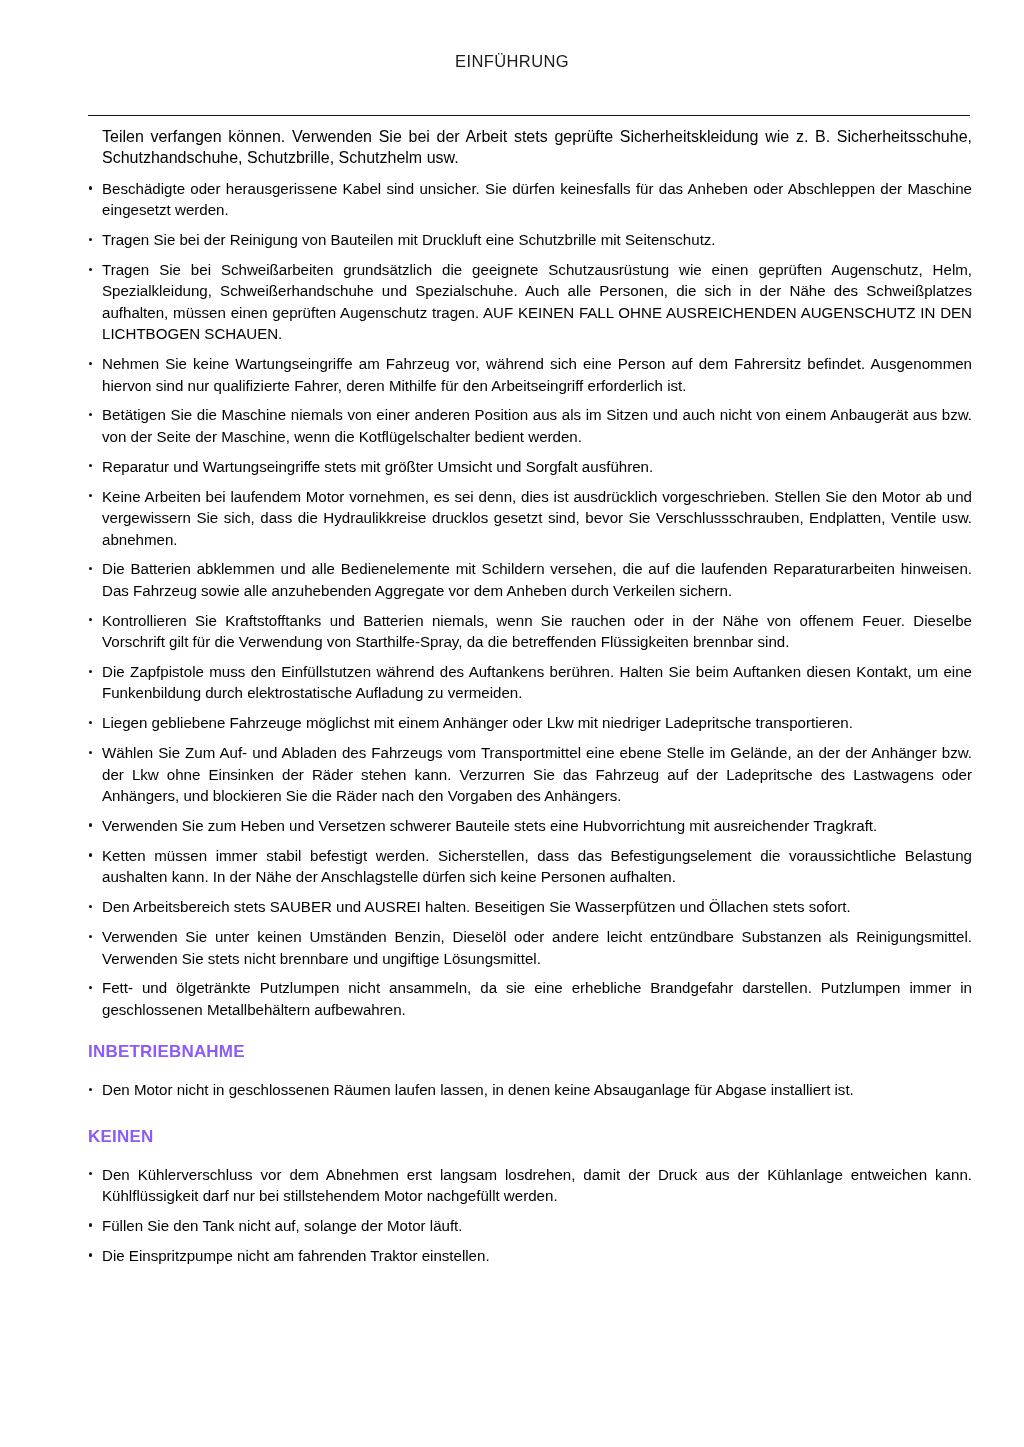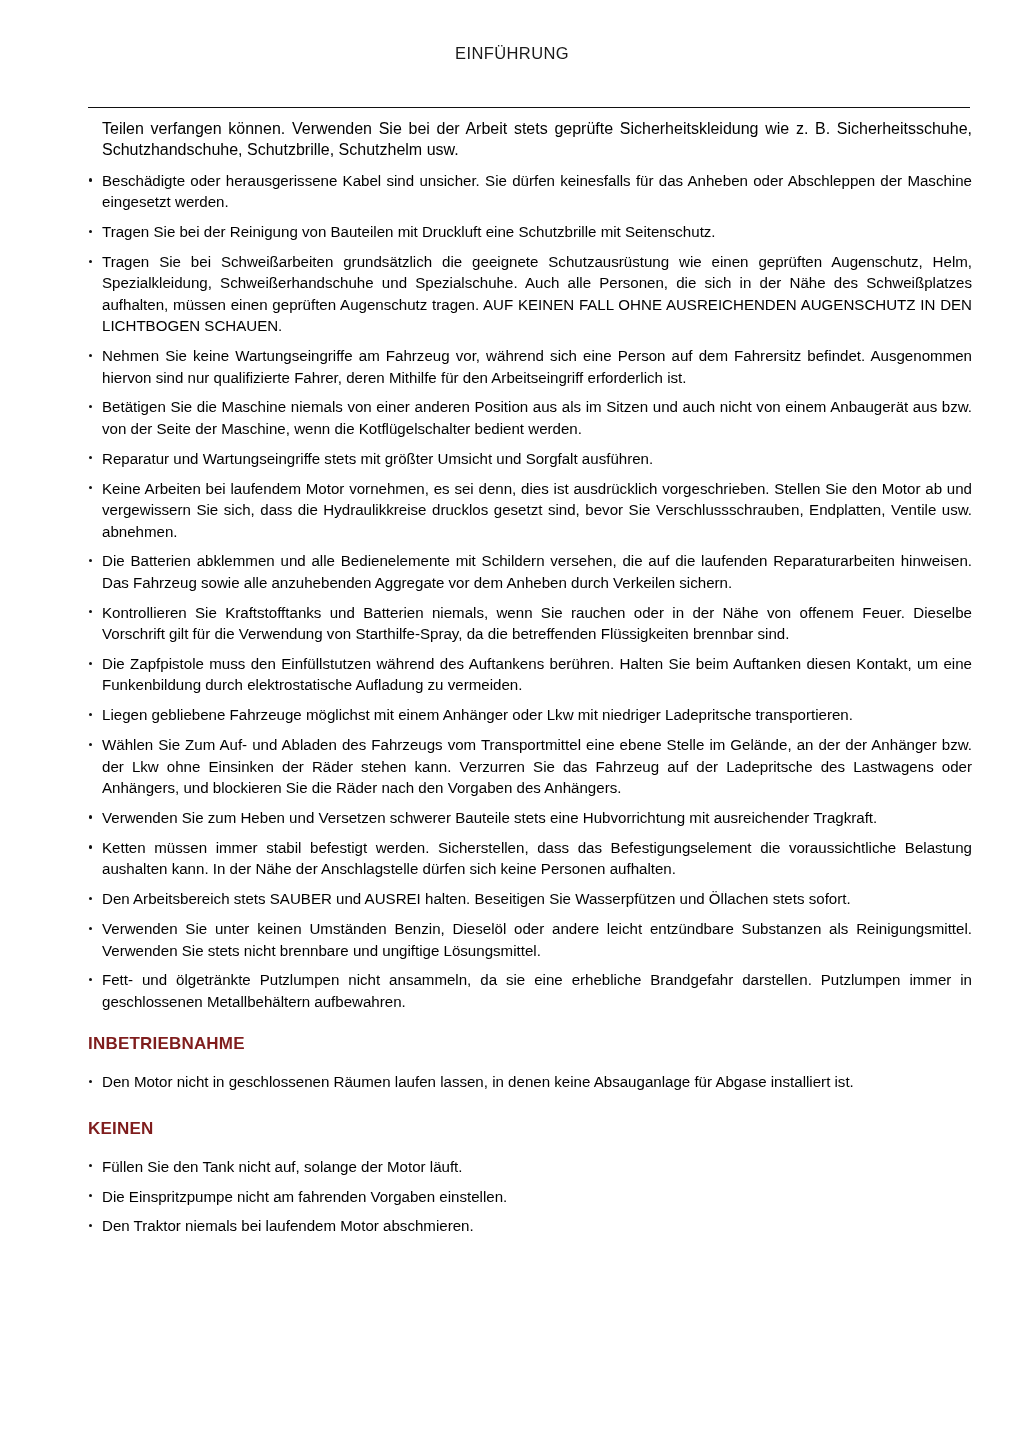--- a/index.html
+++ b/index.html
@@ -9,21 +9,21 @@
     background: #ffffff;
   }
   body {
     font-family: "Liberation Sans", sans-serif;
     color: #000000;
   }
   .page {
     position: relative;
     width: 1024px;
     height: 1258px;
-    margin: 0 auto;
+    margin: 8px auto;
     background: #ffffff;
     overflow: hidden;
     box-sizing: border-box;
     padding-left: 9px;
   }
 
   
   .running-header {
     position: absolute;
     top: 44px;
@@ -93,21 +93,21 @@
   p.lead > .text-body {
     display: block;
   }
 
   h2.section-heading {
     margin: 0;
     padding: 0;
     font-size: 17px;
     font-weight: bold;
     letter-spacing: 0.2px;
-    color: #7f1d1d;
+    color: #8b5cf6;
   }
 
   .block-gap-before-heading { height: 22px; }
   .block-gap-after-heading { height: 17px; }
   .block-gap-section { height: 26px; }
 
   
   .footer-rule {
     position: absolute;
     top: 1365px;
@@ -234,25 +234,29 @@
 
     <div class="block-gap-section"></div>
 
     <h2 class="section-heading">KEINEN</h2>
 
     <div class="block-gap-after-heading"></div>
 
     <ul class="bullets">
       <li>
         <span class="bullet-dot"></span>
+        <span class="text-body">Den Kühlerverschluss vor dem Abnehmen erst langsam losdrehen, damit der Druck aus der Kühlanlage entweichen kann.  Kühlflüssigkeit darf nur bei stillstehendem Motor nachgefüllt werden.</span>
+      </li>
+      <li>
+        <span class="bullet-dot"></span>
         <span class="text-body">Füllen Sie den Tank nicht auf, solange der Motor läuft.</span>
       </li>
       <li>
         <span class="bullet-dot"></span>
-        <span class="text-body">Die Einspritzpumpe nicht am fahrenden Vorgaben einstellen.</span>
+        <span class="text-body">Die Einspritzpumpe nicht am fahrenden Traktor einstellen.</span>
       </li>
       <li>
         <span class="bullet-dot"></span>
         <span class="text-body">Den Traktor niemals bei laufendem Motor abschmieren.</span>
       </li>
     </ul>
 
   </div>
 
   <div class="footer-rule"></div>

